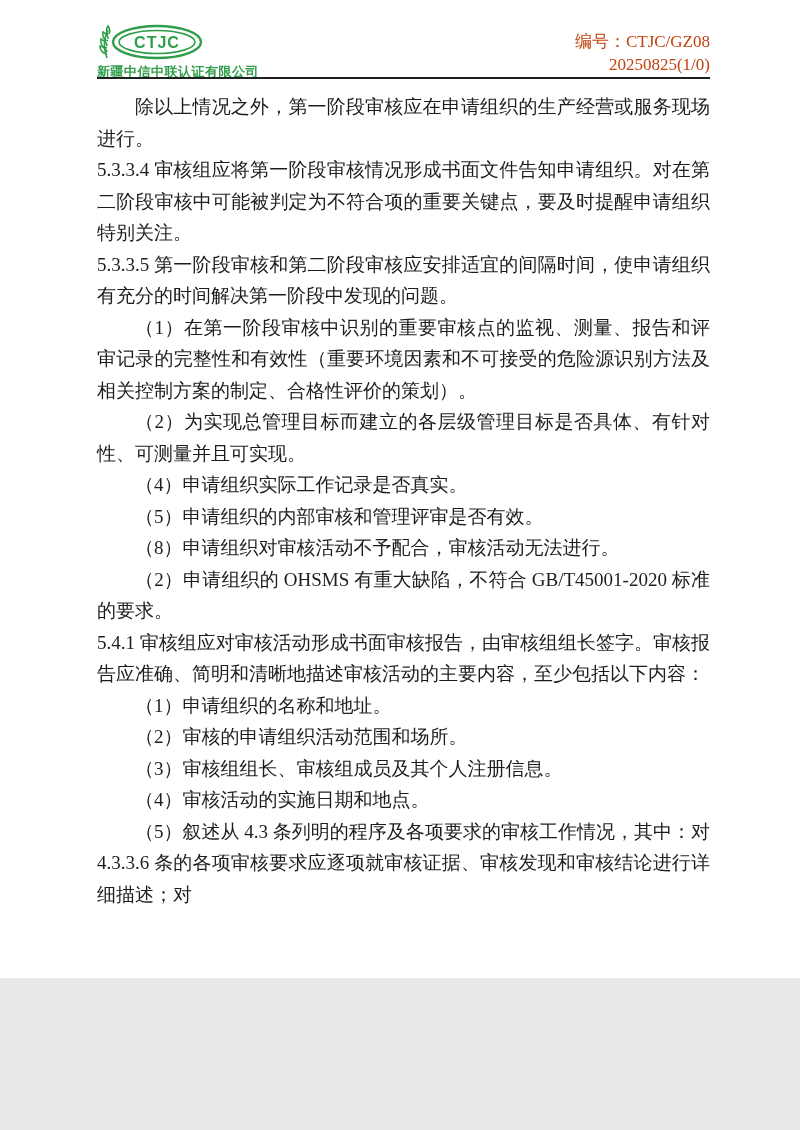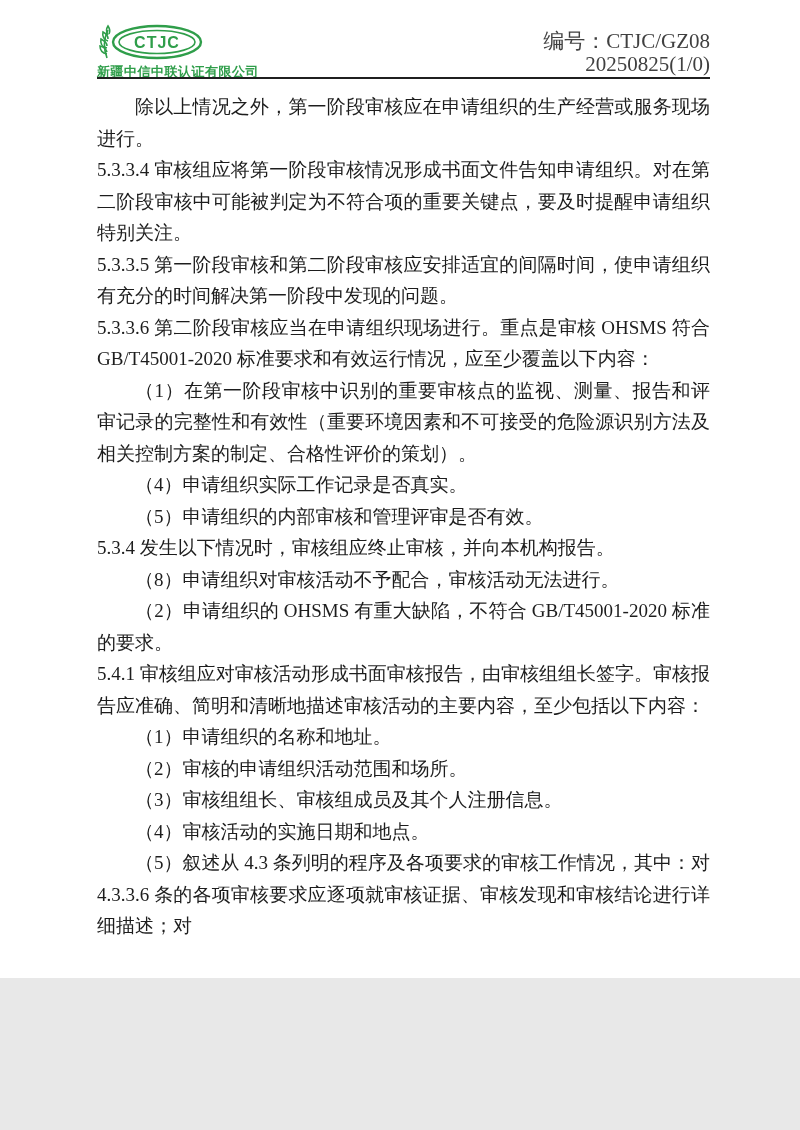--- a/index.html
+++ b/index.html
@@ -22,23 +22,23 @@
     font-family:"Liberation Sans","DejaVu Sans",sans-serif;
     font-size:13px;
     font-weight:bold;
     letter-spacing:0.5px;
     color:#2f9e4a;
     white-space:nowrap;
   }
   .docnum {
     position:absolute; right:0; top:6px;
     text-align:right;
-    font-size:21px;
+    font-size:17px;
     line-height:23px;
-    color:#404040;
+    color:#c2410c;
     white-space:nowrap;
   }
   .header-rule {
     position:absolute; top:77px; left:97px; width:613px;
     border-top:2.5px solid #1f1f1f;
   }
   
   .body-text {
     position:absolute; top:91px; left:97px; width:613px;
     font-size:19px;
@@ -91,25 +91,24 @@
       <div>20250825(1/0)</div>
     </div>
   </div>
 
   <div class="header-rule"></div>
 
   <div class="body-text">
     <p class="indent">除以上情况之外，第一阶段审核应在申请组织的生产经营或服务现场进行。</p>
     <p>5.3.3.4 审核组应将第一阶段审核情况形成书面文件告知申请组织。对在第二阶段审核中可能被判定为不符合项的重要关键点，要及时提醒申请组织特别关注。</p>
     <p>5.3.3.5 第一阶段审核和第二阶段审核应安排适宜的间隔时间，使申请组织有充分的时间解决第一阶段中发现的问题。</p>
-    <p>5.3.3.6 第二阶段审核应当在申请组织现场进行。重点是审核 OHSMS 符合 GB/T45001-2020 标准要求和有效运行情况，应至少覆盖以下内容：</p>
     <p class="indent">（1）在第一阶段审核中识别的重要审核点的监视、测量、报告和评审记录的完整性和有效性（重要环境因素和不可接受的危险源识别方法及相关控制方案的制定、合格性评价的策划）。</p>
+    <p class="indent">（2）为实现总管理目标而建立的各层级管理目标是否具体、有针对性、可测量并且可实现。</p>
     <p class="indent">（4）申请组织实际工作记录是否真实。</p>
     <p class="indent">（5）申请组织的内部审核和管理评审是否有效。</p>
-    <p>5.3.4 发生以下情况时，审核组应终止审核，并向本机构报告。</p>
     <p class="indent">（8）申请组织对审核活动不予配合，审核活动无法进行。</p>
     <p class="indent">（2）申请组织的 OHSMS 有重大缺陷，不符合 GB/T45001-2020 标准的要求。</p>
     <p>5.4.1 审核组应对审核活动形成书面审核报告，由审核组组长签字。审核报告应准确、简明和清晰地描述审核活动的主要内容，至少包括以下内容：</p>
     <p class="indent">（1）申请组织的名称和地址。</p>
     <p class="indent">（2）审核的申请组织活动范围和场所。</p>
     <p class="indent">（3）审核组组长、审核组成员及其个人注册信息。</p>
     <p class="indent">（4）审核活动的实施日期和地点。</p>
     <p class="indent">（5）叙述从 4.3 条列明的程序及各项要求的审核工作情况，其中：对 4.3.3.6 条的各项审核要求应逐项就审核证据、审核发现和审核结论进行详细描述；对</p>
   </div>
 

